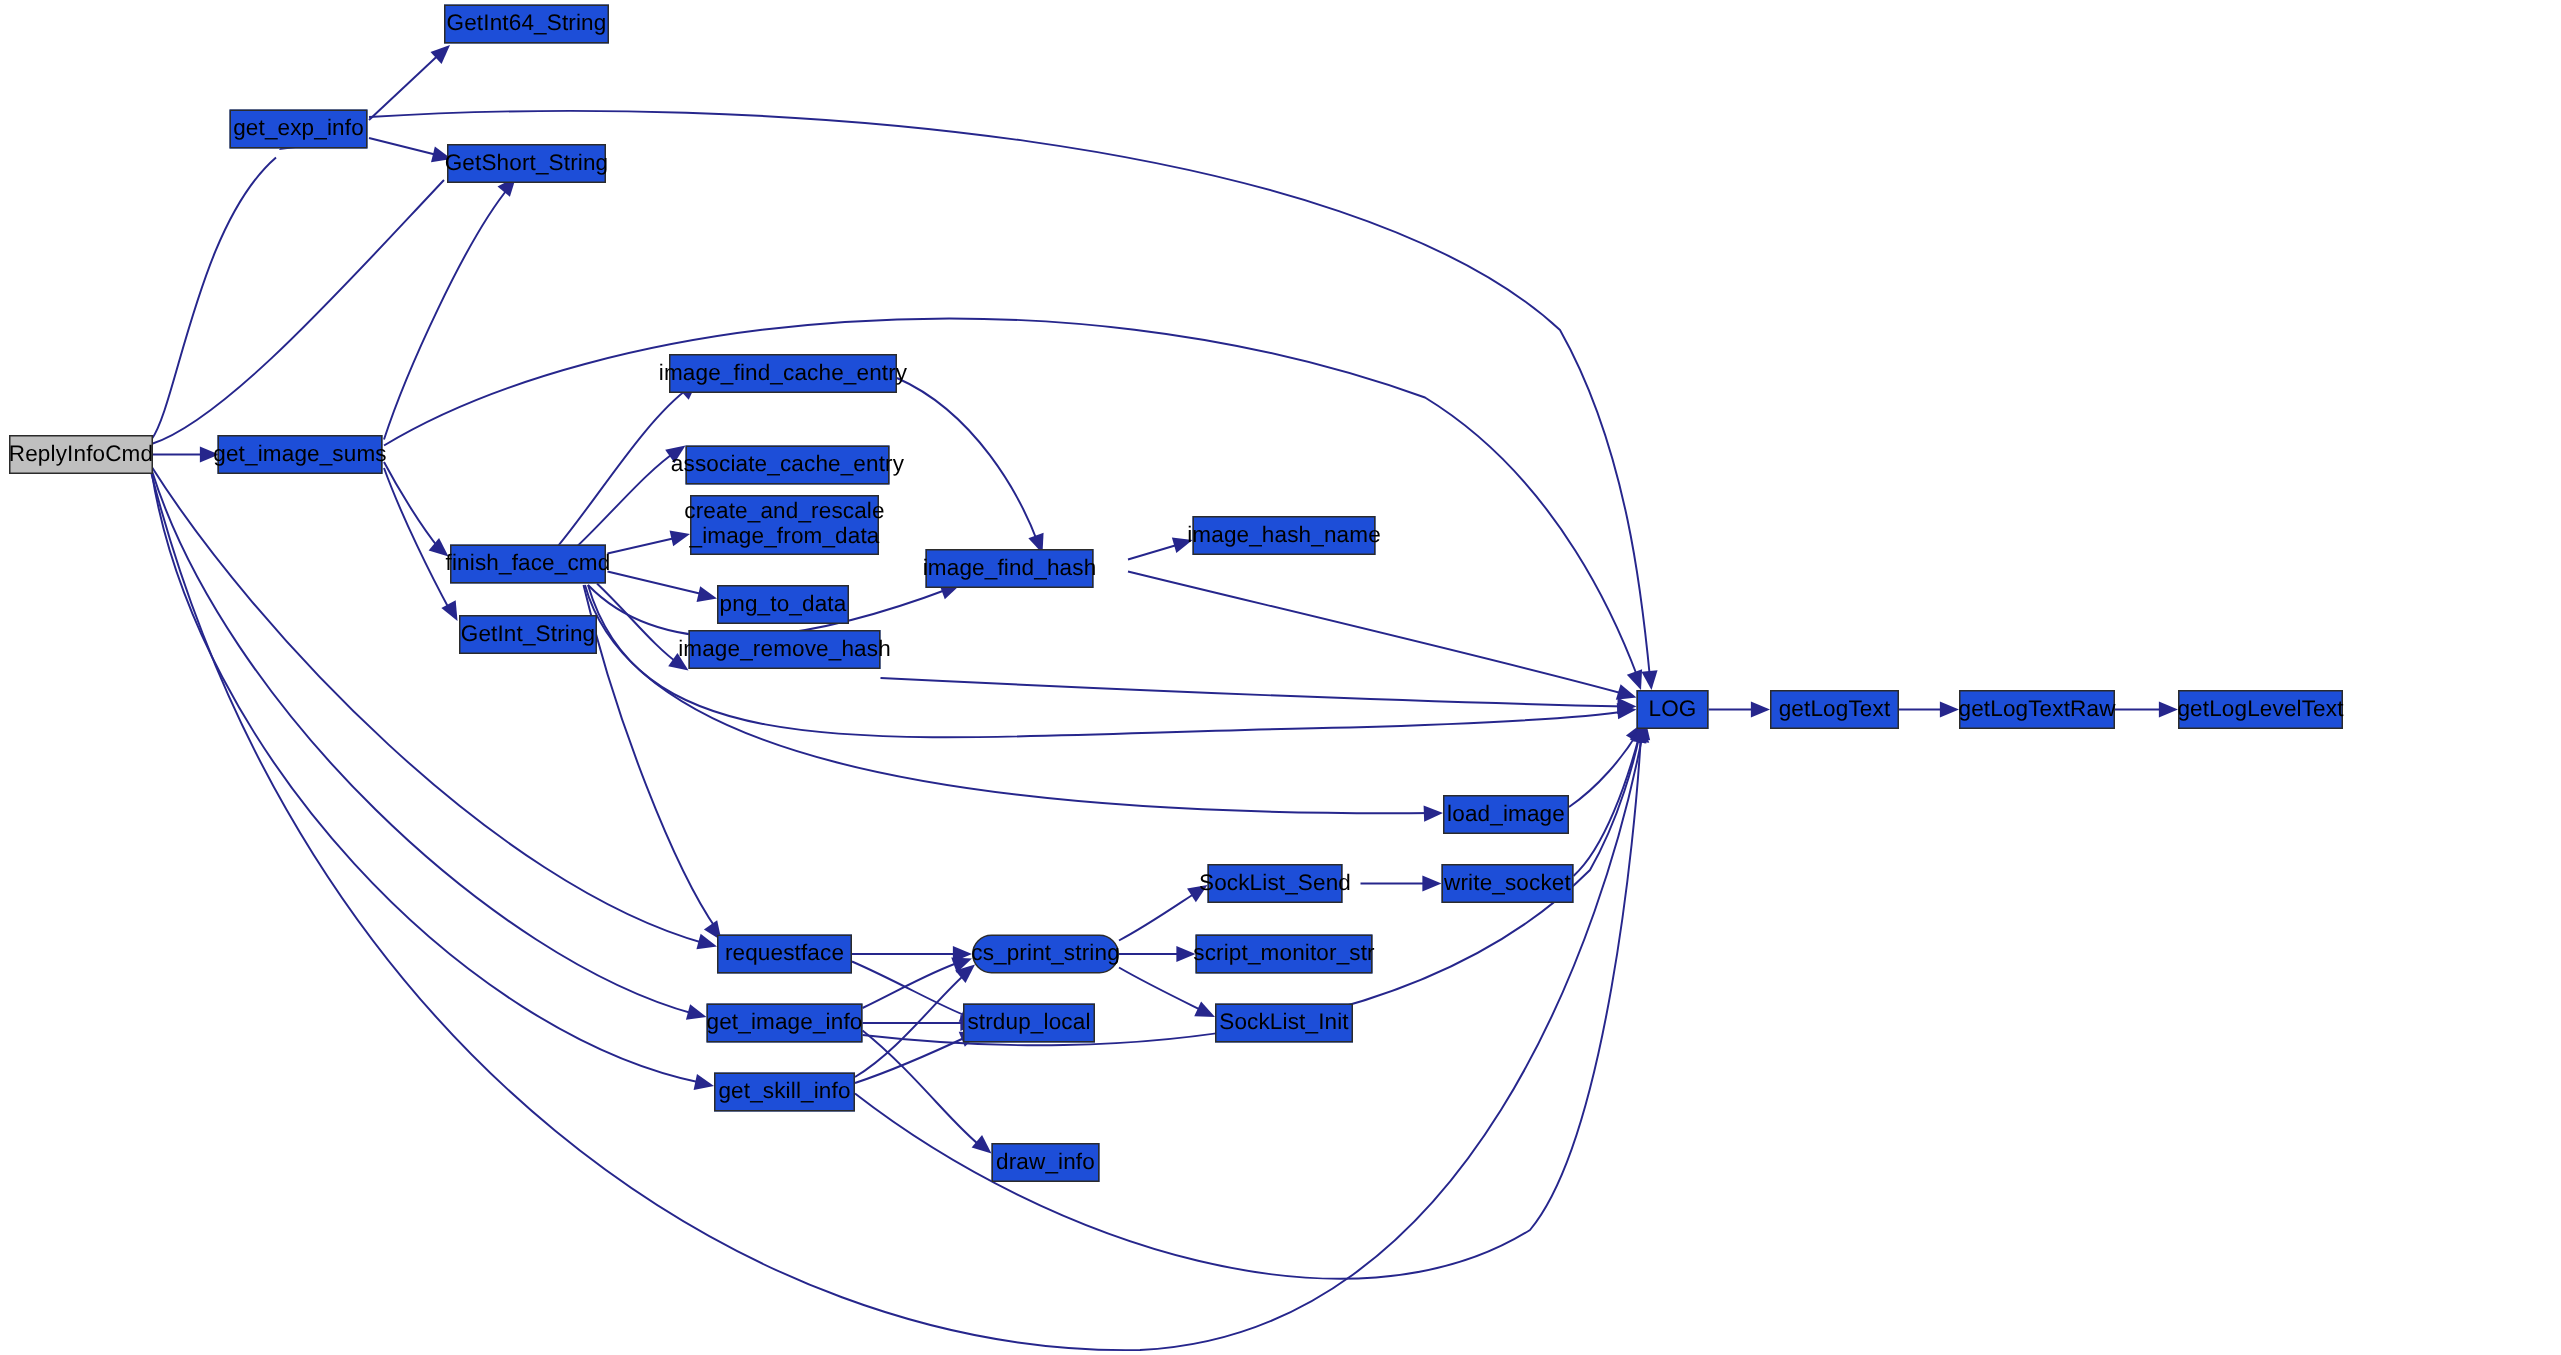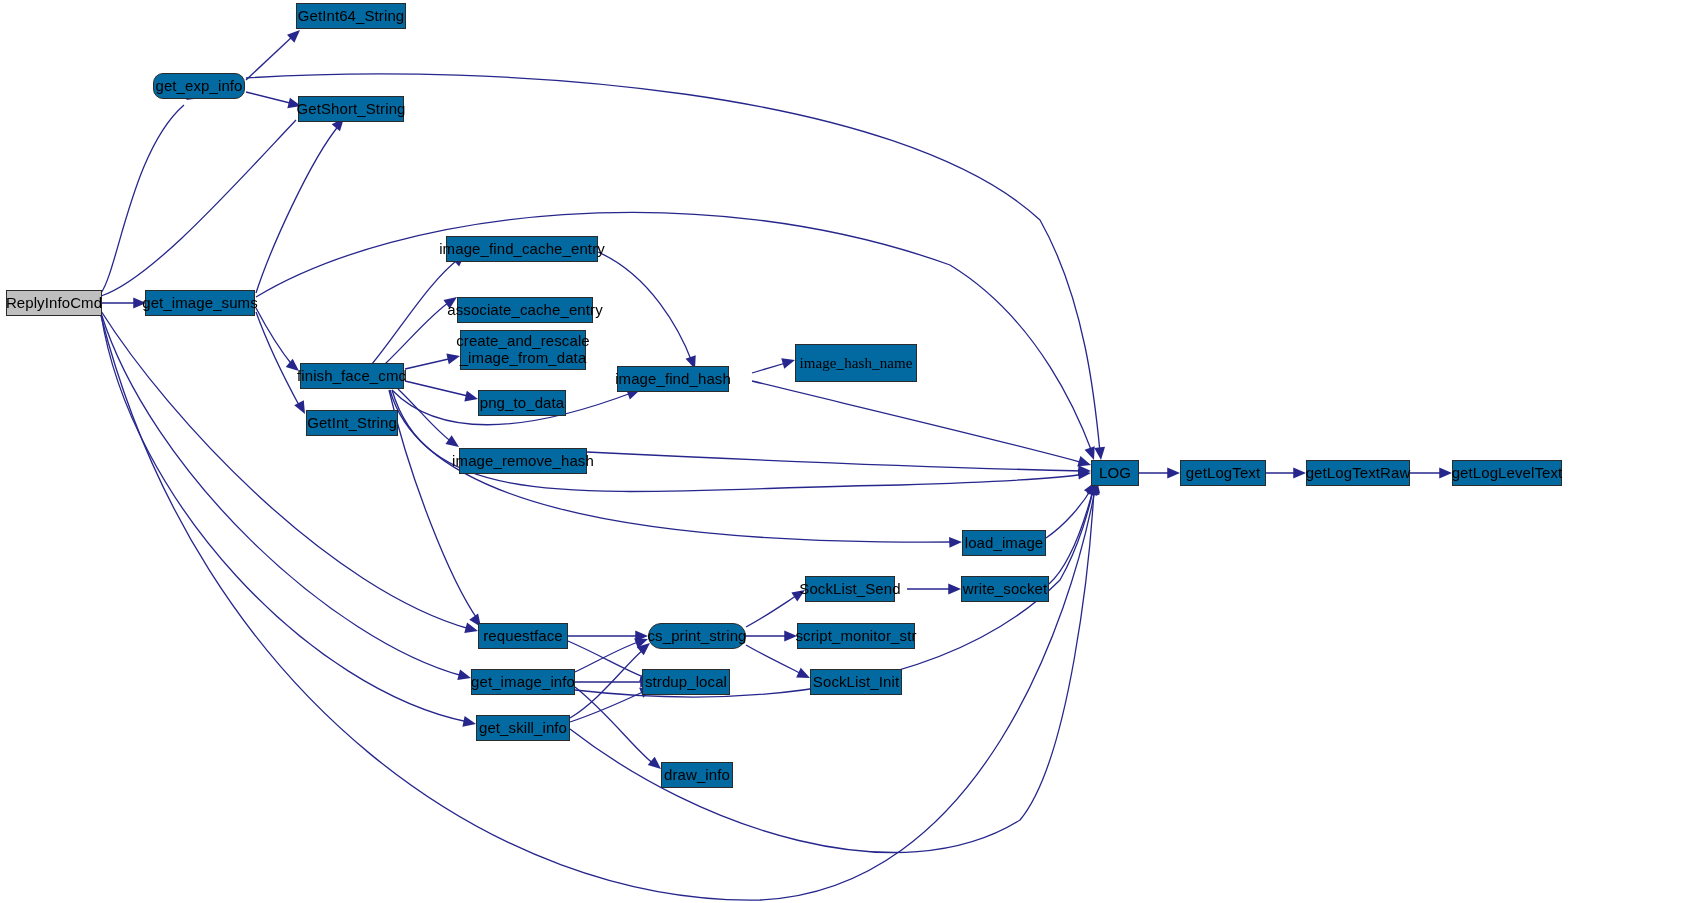--- a/index.html
+++ b/index.html
@@ -28,21 +28,21 @@
     position: absolute;
     left: 0;
     top: 0;
     width: 1707px;
     height: 903px;
   }
   .node {
     position: absolute;
     box-sizing: border-box;
     border: 1px solid #2b2b2b;
-    background: #0369a1;
+    background: #1d4ed8;
     color: #000000;
     font-size: 15px;
     line-height: 1.12;
     display: flex;
     align-items: center;
     justify-content: center;
     text-align: center;
     white-space: pre-line;
     letter-spacing: 0.1px;
   }
@@ -240,34 +240,34 @@
         <path class="edge-path" d="M 1266 473 L 1299 473" stroke="#26268c"></path>
         <polygon class="edge-head" fill="#26268c" points="0,0 -12.75,-5.3999999999999995 -12.75,5.3999999999999995" transform="translate(1306,473) rotate(0)"></polygon>
       </g>
       <g>
         <path class="edge-path" d="M 1410 473 L 1445 473" stroke="#26268c"></path>
         <polygon class="edge-head" fill="#26268c" points="0,0 -12.75,-5.3999999999999995 -12.75,5.3999999999999995" transform="translate(1452,473) rotate(0)"></polygon>
       </g>
     </svg>
   <div id="node-layer">
       <div class="node highlight" style="left: 6px; top: 290px; width: 96px; height: 26px;">ReplyInfoCmd</div>
-      <div class="node" style="left: 153px; top: 73px; width: 92px; height: 26px; border-radius: 10px;">get_exp_info</div>
+      <div class="node" style="left: 153px; top: 73px; width: 92px; height: 26px;">get_exp_info</div>
       <div class="node" style="left: 296px; top: 3px; width: 110px; height: 26px;">GetInt64_String</div>
       <div class="node" style="left: 298px; top: 96px; width: 106px; height: 26px;">GetShort_String</div>
       <div class="node" style="left: 145px; top: 290px; width: 110px; height: 26px;">get_image_sums</div>
       <div class="node" style="left: 300px; top: 363px; width: 104px; height: 26px;">finish_face_cmd</div>
       <div class="node" style="left: 306px; top: 410px; width: 92px; height: 26px;">GetInt_String</div>
       <div class="node" style="left: 446px; top: 236px; width: 152px; height: 26px;">image_find_cache_entry</div>
       <div class="node" style="left: 457px; top: 297px; width: 136px; height: 26px;">associate_cache_entry</div>
       <div class="node" style="left: 460px; top: 330px; width: 126px; height: 40px;">create_and_rescale
 _image_from_data</div>
       <div class="node" style="left: 478px; top: 390px; width: 88px; height: 26px;">png_to_data</div>
-      <div class="node" style="left: 459px; top: 448px; width: 128px; height: 26px;">image_remove_hash</div>
+      <div class="node" style="left: 459px; top: 420px; width: 128px; height: 26px;">image_remove_hash</div>
       <div class="node" style="left: 617px; top: 366px; width: 112px; height: 26px;">image_find_hash</div>
-      <div class="node" style="left: 795px; top: 344px; width: 122px; height: 38px; font-family: Liberation Serif, serif;">image_hash_name</div>
+      <div class="node" style="left: 795px; top: 344px; width: 122px; height: 26px;">image_hash_name</div>
       <div class="node" style="left: 1091px; top: 460px; width: 48px; height: 26px;">LOG</div>
       <div class="node" style="left: 1180px; top: 460px; width: 86px; height: 26px;">getLogText</div>
       <div class="node" style="left: 1306px; top: 460px; width: 104px; height: 26px;">getLogTextRaw</div>
       <div class="node" style="left: 1452px; top: 460px; width: 110px; height: 26px;">getLogLevelText</div>
       <div class="node" style="left: 962px; top: 530px; width: 84px; height: 26px;">load_image</div>
       <div class="node" style="left: 805px; top: 576px; width: 90px; height: 26px;">SockList_Send</div>
       <div class="node" style="left: 961px; top: 576px; width: 88px; height: 26px;">write_socket</div>
       <div class="node" style="left: 478px; top: 623px; width: 90px; height: 26px;">requestface</div>
       <div class="node" style="left: 648px; top: 623px; width: 98px; height: 26px; border-radius: 13px;">cs_print_string</div>
       <div class="node" style="left: 797px; top: 623px; width: 118px; height: 26px;">script_monitor_str</div>

